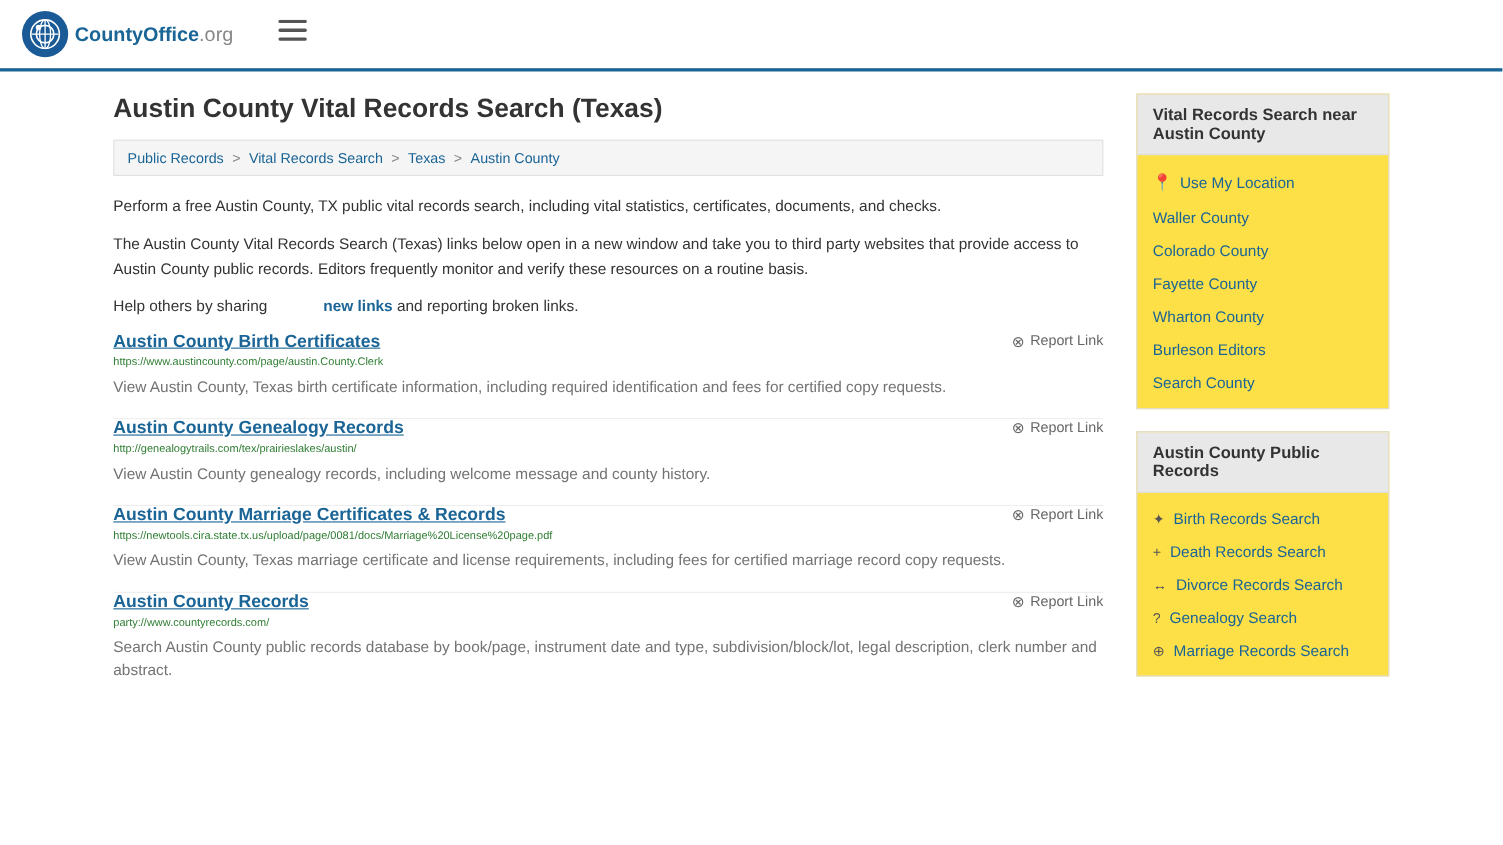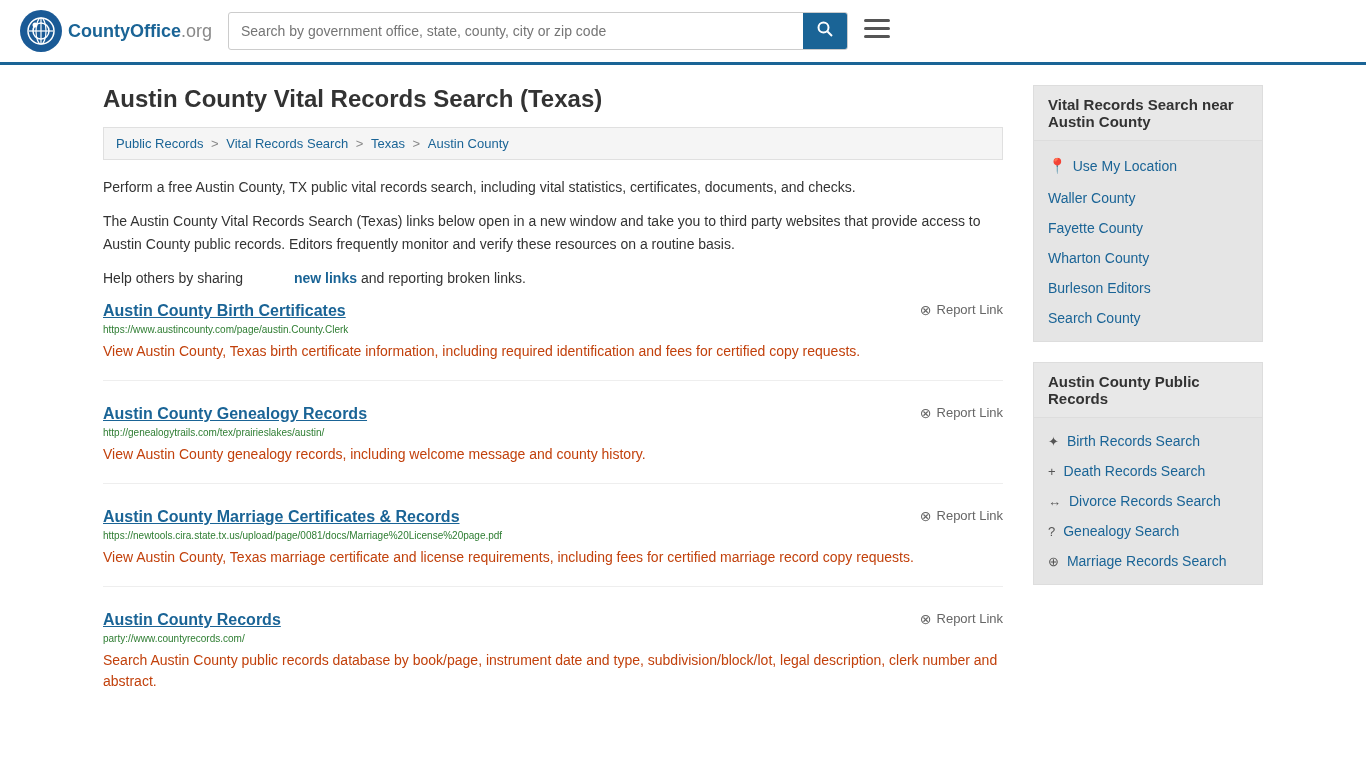--- a/index.html
+++ b/index.html
@@ -5,21 +5,21 @@
     * { box-sizing: border-box; margin: 0; padding: 0; }
     body { font-family: Arial, sans-serif; font-size: 14px; color: #333; background: #fff; }
 
     
     .header {
       display: flex;
       align-items: center;
       padding: 10px 20px;
       background: #fff;
       border-bottom: 3px solid #1a6496;
-      gap: 8px;
+      gap: 25px;
     }
     .logo-area {
       display: flex;
       align-items: center;
       gap: 6px;
       text-decoration: none;
       min-width: 200px;
     }
     .logo-circle {
       width: 42px;
@@ -113,21 +113,20 @@
     }
     .intro-text a {
       color: #1a6496;
       text-decoration: none;
       font-weight: bold;
       margin-left: 47px;
     }
 
     
     .record-entry {
-      margin-bottom: 24px;
       border-bottom: 1px solid #eee;
       padding-bottom: 18px;
     }
     .record-entry:last-child { border-bottom: none; }
     .record-header {
       display: flex;
       align-items: flex-start;
       justify-content: space-between;
       margin-bottom: 4px;
     }
@@ -149,31 +148,31 @@
       margin-left: 12px;
     }
     .record-url {
       font-size: 10px;
       color: #2e7d32;
       margin-bottom: 6px;
       word-break: break-all;
     }
     .record-desc {
       font-size: 14px;
-      color: #c2410c;
+      color: #737373;
       line-height: 1.5;
     }
 
     
     .sidebar {
       width: 230px;
       flex-shrink: 0;
     }
     .sidebar-section {
-      background: #e5e5e5;
+      background: #fde047;
       border: 1px solid #ddd;
       margin-bottom: 20px;
     }
     .sidebar-section-header {
       background: #e8e8e8;
       padding: 10px 14px;
       font-size: 15px;
       font-weight: bold;
       color: #333;
       border-bottom: 1px solid #ddd;
@@ -220,29 +219,20 @@
         <line x1="2" y1="14" x2="26" y2="14" stroke="white" stroke-width="1.2"></line>
         <ellipse cx="14" cy="14" rx="5" ry="13" fill="none" stroke="white" stroke-width="1.2"></ellipse>
         <circle cx="8" cy="8" r="2.5" fill="white"></circle>
       </svg>
     </div>
     <span class="logo-text">
       <span>CountyOffice</span><span style="color:#888; font-weight:normal;">.org</span>
     </span>
   </div>
 
-  <div class="search-bar">
-    <input type="text" placeholder="Search by government office, state, county, city or zip code" style="">
-    <button>
-      <svg width="16" height="16" viewBox="0 0 16 16" fill="white">
-        <circle cx="6.5" cy="6.5" r="5" stroke="white" stroke-width="2" fill="none"></circle>
-        <line x1="10.5" y1="10.5" x2="15" y2="15" stroke="white" stroke-width="2"></line>
-      </svg>
-    </button>
-  </div>
 
   <div class="hamburger">
     <svg width="26" height="20" viewBox="0 0 26 20">
       <rect y="0" width="26" height="3" rx="1.5" fill="#555"></rect>
       <rect y="8" width="26" height="3" rx="1.5" fill="#555"></rect>
       <rect y="16" width="26" height="3" rx="1.5" fill="#555"></rect>
     </svg>
   </div>
 </header>
 
@@ -324,20 +314,23 @@
       <div class="sidebar-section-body">
         <div class="sidebar-location">
           <span style="color:#c0392b; font-size:15px;">📍</span>
           <span>Use My Location</span>
         </div>
         <div id="nearby-counties-container">
             <div class="sidebar-item">
               <a href="#">Waller County</a>
             </div>
             <div class="sidebar-item">
+              <a href="#">Colorado County</a>
+            </div>
+            <div class="sidebar-item">
               <a href="#">Fayette County</a>
             </div>
             <div class="sidebar-item">
               <a href="#">Wharton County</a>
             </div>
             <div class="sidebar-item">
               <a href="#">Burleson Editors</a>
             </div>
             <div class="sidebar-item">
               <a href="#">Search County</a>

